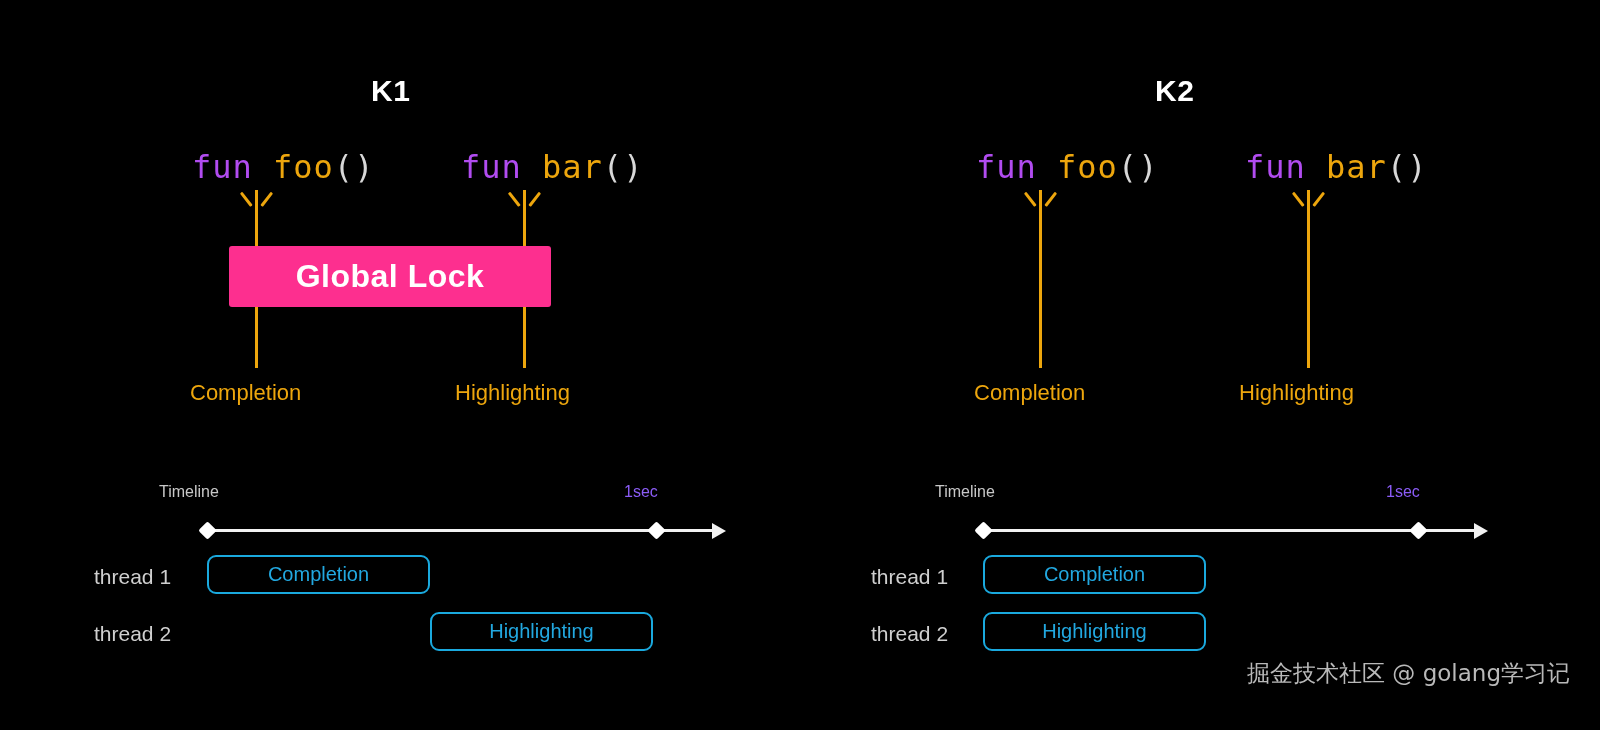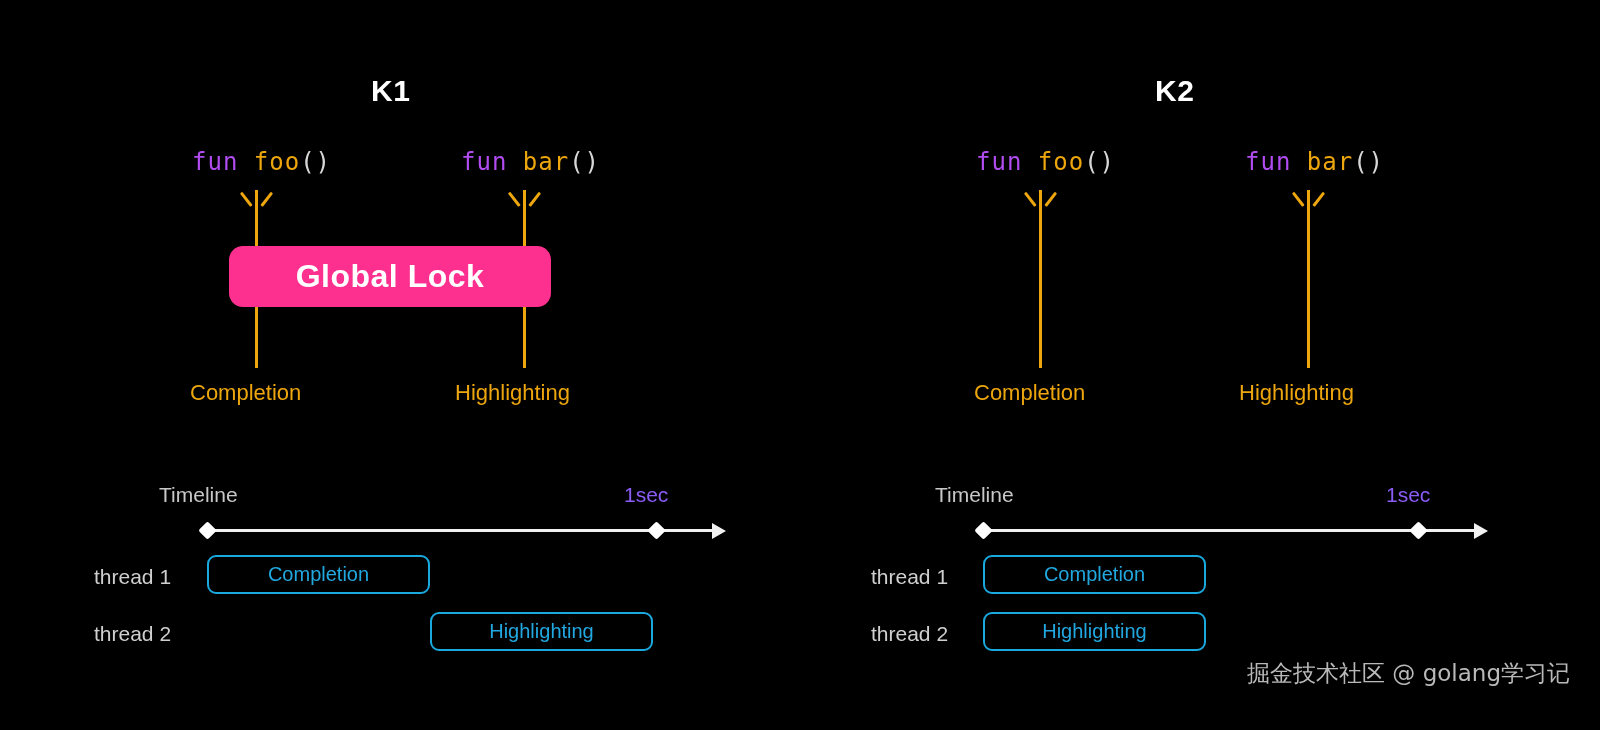--- a/index.html
+++ b/index.html
@@ -22,21 +22,21 @@
     font-size: 30px;
     font-weight: 700;
     letter-spacing: 0.5px;
     white-space: nowrap;
   }
 
   
   .fun-sig {
     position: absolute;
     font-family: "DejaVu Sans Mono", "Liberation Mono", monospace;
-    font-size: 24px;
+    font-size: 32px;
     white-space: nowrap;
     letter-spacing: 1px;
   }
   .kw      { color: #b14cf0; }
   .fname   { color: #eda60d; }
   .paren   { color: #d8d8d8; }
 
   
   .varrow {
     position: absolute;
@@ -53,21 +53,21 @@
     background: #eda60d;
     border-radius: 1px;
   }
   .varrow::before { left: -5px;  transform-origin: bottom center; transform: rotate(-38deg); }
   .varrow::after  { left:  5px;  transform-origin: bottom center; transform: rotate(38deg); }
 
   
   .lock-pill {
     position: absolute;
     background: #fd2f8f;
-    border-radius: 14px;
+    border-radius: 3px;
     display: flex;
     align-items: center;
     justify-content: center;
     z-index: 5;
   }
   .lock-pill span {
     color: #ffffff;
     font-size: 32px;
     font-weight: 700;
     letter-spacing: 0.5px;
@@ -78,21 +78,21 @@
     position: absolute;
     color: #eda60d;
     font-size: 22px;
     white-space: nowrap;
   }
 
   
   .tl-label {
     position: absolute;
     color: #c8c8c8;
-    font-size: 21px;
+    font-size: 16px;
     white-space: nowrap;
   }
   .tl-label.bright { color: #8b5cf6; }
   .tl-line {
     position: absolute;
     height: 3px;
     background: #f2f2f2;
   }
   .tl-arrowhead {
     position: absolute;

